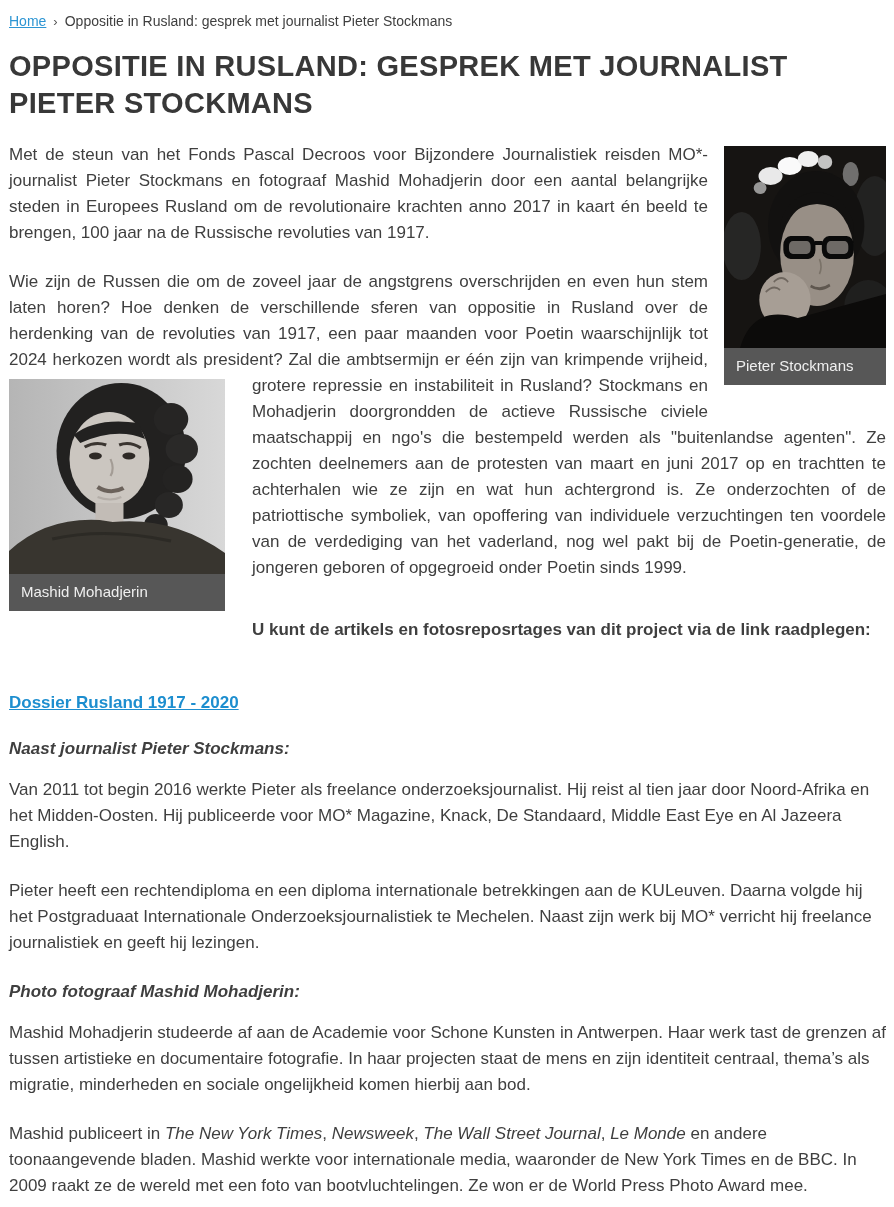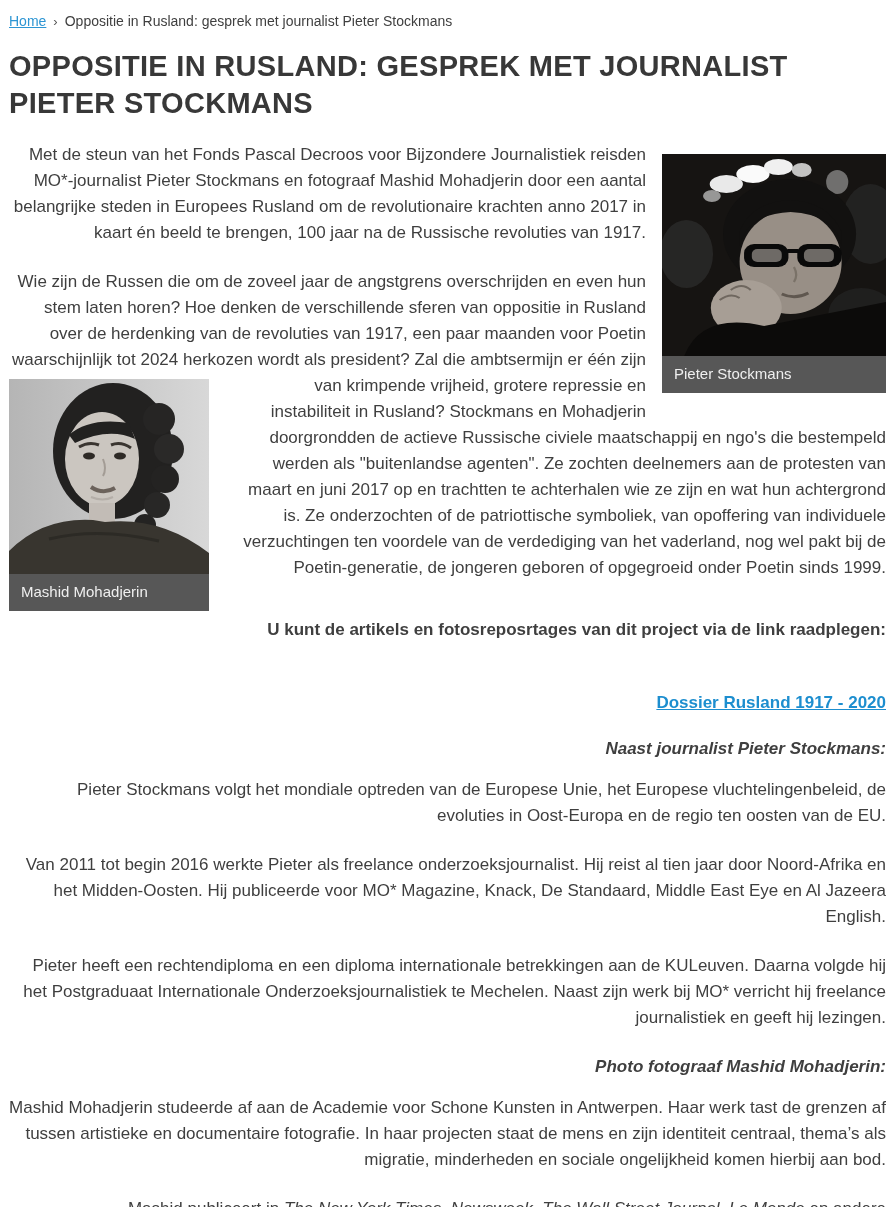--- a/index.html
+++ b/index.html
@@ -9,30 +9,30 @@
   
   .breadcrumb{font-size:14px;line-height:18px;margin:2px 0 17px 0;color:#3f3f3f;}
   .breadcrumb a{color:#2d95d3;text-decoration:underline;cursor:pointer;}
   .breadcrumb .sep{color:#555;margin:0 7px;font-size:13px;}
 
   
   h1.page-title{margin:2px 0 20px 0;font-size:29px;line-height:37px;font-weight:bold;
     color:#383838;letter-spacing:.3px;}
 
   
-  .article p{font-size:17px;line-height:26px;margin:0 0 23px 0;text-align:right;}
+  .article p{font-size:17px;line-height:26px;margin:0 0 23px 0;}
   .justify{text-align:justify;}
 
   
   .photo-card{display:block;}
   .photo-card svg{display:block;width:100%;}
   .photo-card .caption{display:block;background:#575757;color:#efefef;
     font-size:15px;line-height:20px;padding:8px 12px 9px 12px;text-align:left;}
-  .photo-right{float:right;width:224px;margin:12px 0 22px 16px;}
-  .photo-left{float:left;width:200px;margin:6px 27px 34px 0;}
+  .photo-right{float:right;width:162px;margin:4px 0 22px 16px;}
+  .photo-left{float:left;width:216px;margin:6px 27px 34px 0;}
 
   .link-intro{font-weight:bold;margin-top:36px !important;}
   .dossier-para{clear:left;margin:0 0 20px 0 !important;padding-top:24px;}
   .dossier-para a{color:#1d8ecf;font-weight:bold;text-decoration:underline;cursor:pointer;font-size:17px;}
   .section-heading{font-weight:bold;font-style:italic;margin:0 0 15px 0 !important;}
   .article em{}
 </style>
 </head>
 <body>
 
@@ -114,21 +114,20 @@
     </p>
 
     <p class="link-intro">U kunt de artikels en fotosreposrtages van dit project via de link raadplegen:</p>
 
     <p class="dossier-para">
       <a href="#">Dossier Rusland 1917 - 2020</a>
     </p>
 
     <p class="section-heading">Naast journalist Pieter Stockmans:</p>
 
-    <p>Pieter Stockmans volgt het mondiale optreden van de Europese Unie, het Europese vluchtelingenbeleid, de evoluties in Oost-Europa en de regio ten oosten van de EU.</p>
     <p>Van 2011 tot begin 2016 werkte Pieter als freelance onderzoeksjournalist. Hij reist al tien jaar door Noord-Afrika en het Midden-Oosten. Hij publiceerde voor MO* Magazine, Knack, De Standaard, Middle East Eye en Al Jazeera English.</p>
     <p>Pieter heeft een rechtendiploma en een diploma internationale betrekkingen aan de KULeuven. Daarna volgde hij het Postgraduaat Internationale Onderzoeksjournalistiek te Mechelen. Naast zijn werk bij MO* verricht hij freelance journalistiek en geeft hij lezingen.</p>
 
     <p class="section-heading">Photo fotograaf Mashid Mohadjerin:</p>
 
     <p>Mashid Mohadjerin studeerde af aan de Academie voor Schone Kunsten in Antwerpen. Haar werk tast de grenzen af tussen artistieke en documentaire fotografie. In haar projecten staat de mens en zijn identiteit centraal, thema’s als migratie, minderheden en sociale ongelijkheid komen hierbij aan bod.</p>
     <p><span>Mashid publiceert in </span><em>The New York Times</em><span>, </span><em>Newsweek</em><span>, </span><em>The Wall Street Journal</em><span>, </span><em>Le Monde</em><span> en andere toonaangevende bladen. Mashid werkte voor internationale media, waaronder de New York Times en de BBC. In 2009 raakt ze de wereld met een foto van bootvluchtelingen. Ze won er de World Press Photo Award mee.</span></p>
 
   </div>
 </div>

